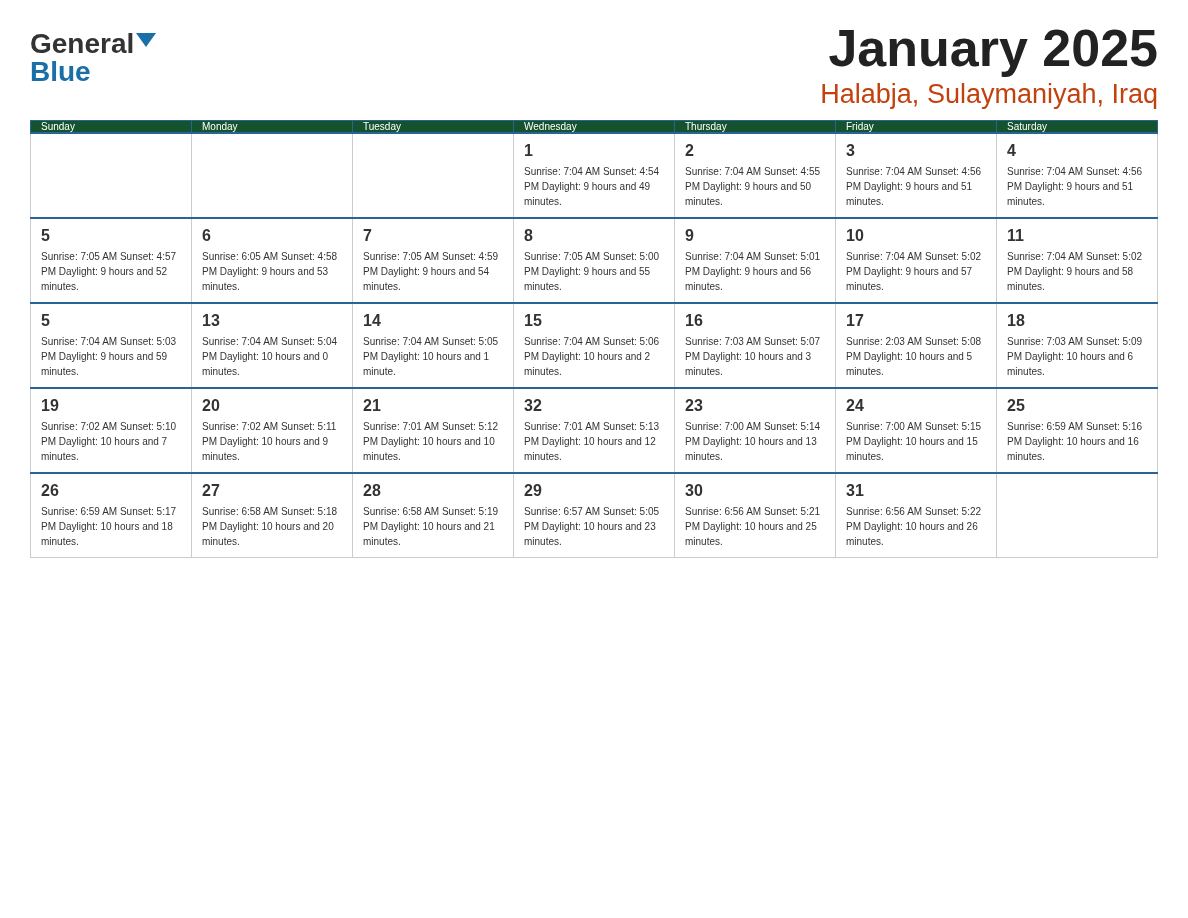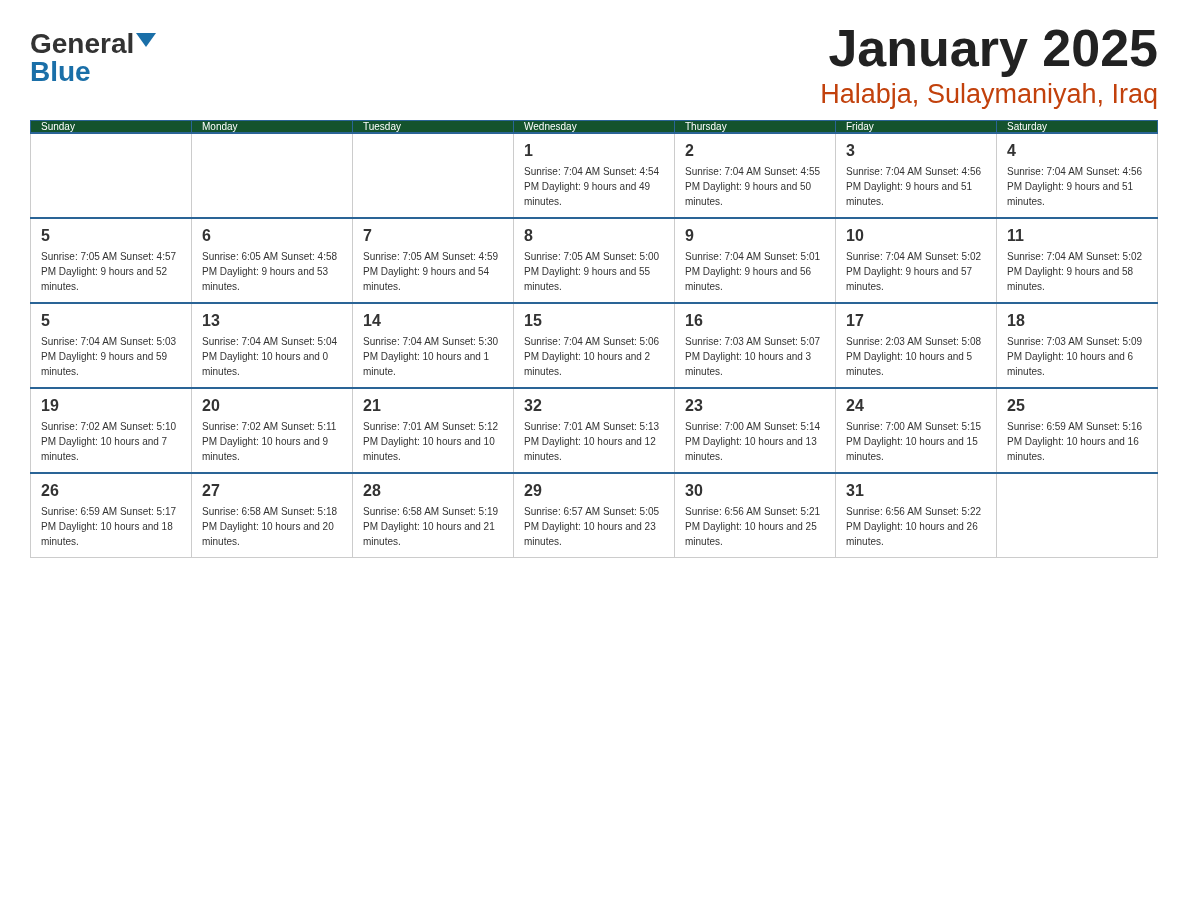--- a/index.html
+++ b/index.html
@@ -205,21 +205,21 @@
         </td>
         <td>
           <span class="day-number">13</span>
           <div class="day-info">Sunrise: 7:04 AM
 Sunset: 5:04 PM
 Daylight: 10 hours and 0 minutes.</div>
         </td>
         <td>
           <span class="day-number">14</span>
           <div class="day-info">Sunrise: 7:04 AM
-Sunset: 5:30 PM
+Sunset: 5:05 PM
 Daylight: 10 hours and 1 minute.</div>
         </td>
         <td>
           <span class="day-number">15</span>
           <div class="day-info">Sunrise: 7:04 AM
 Sunset: 5:06 PM
 Daylight: 10 hours and 2 minutes.</div>
         </td>
         <td>
           <span class="day-number">16</span>

